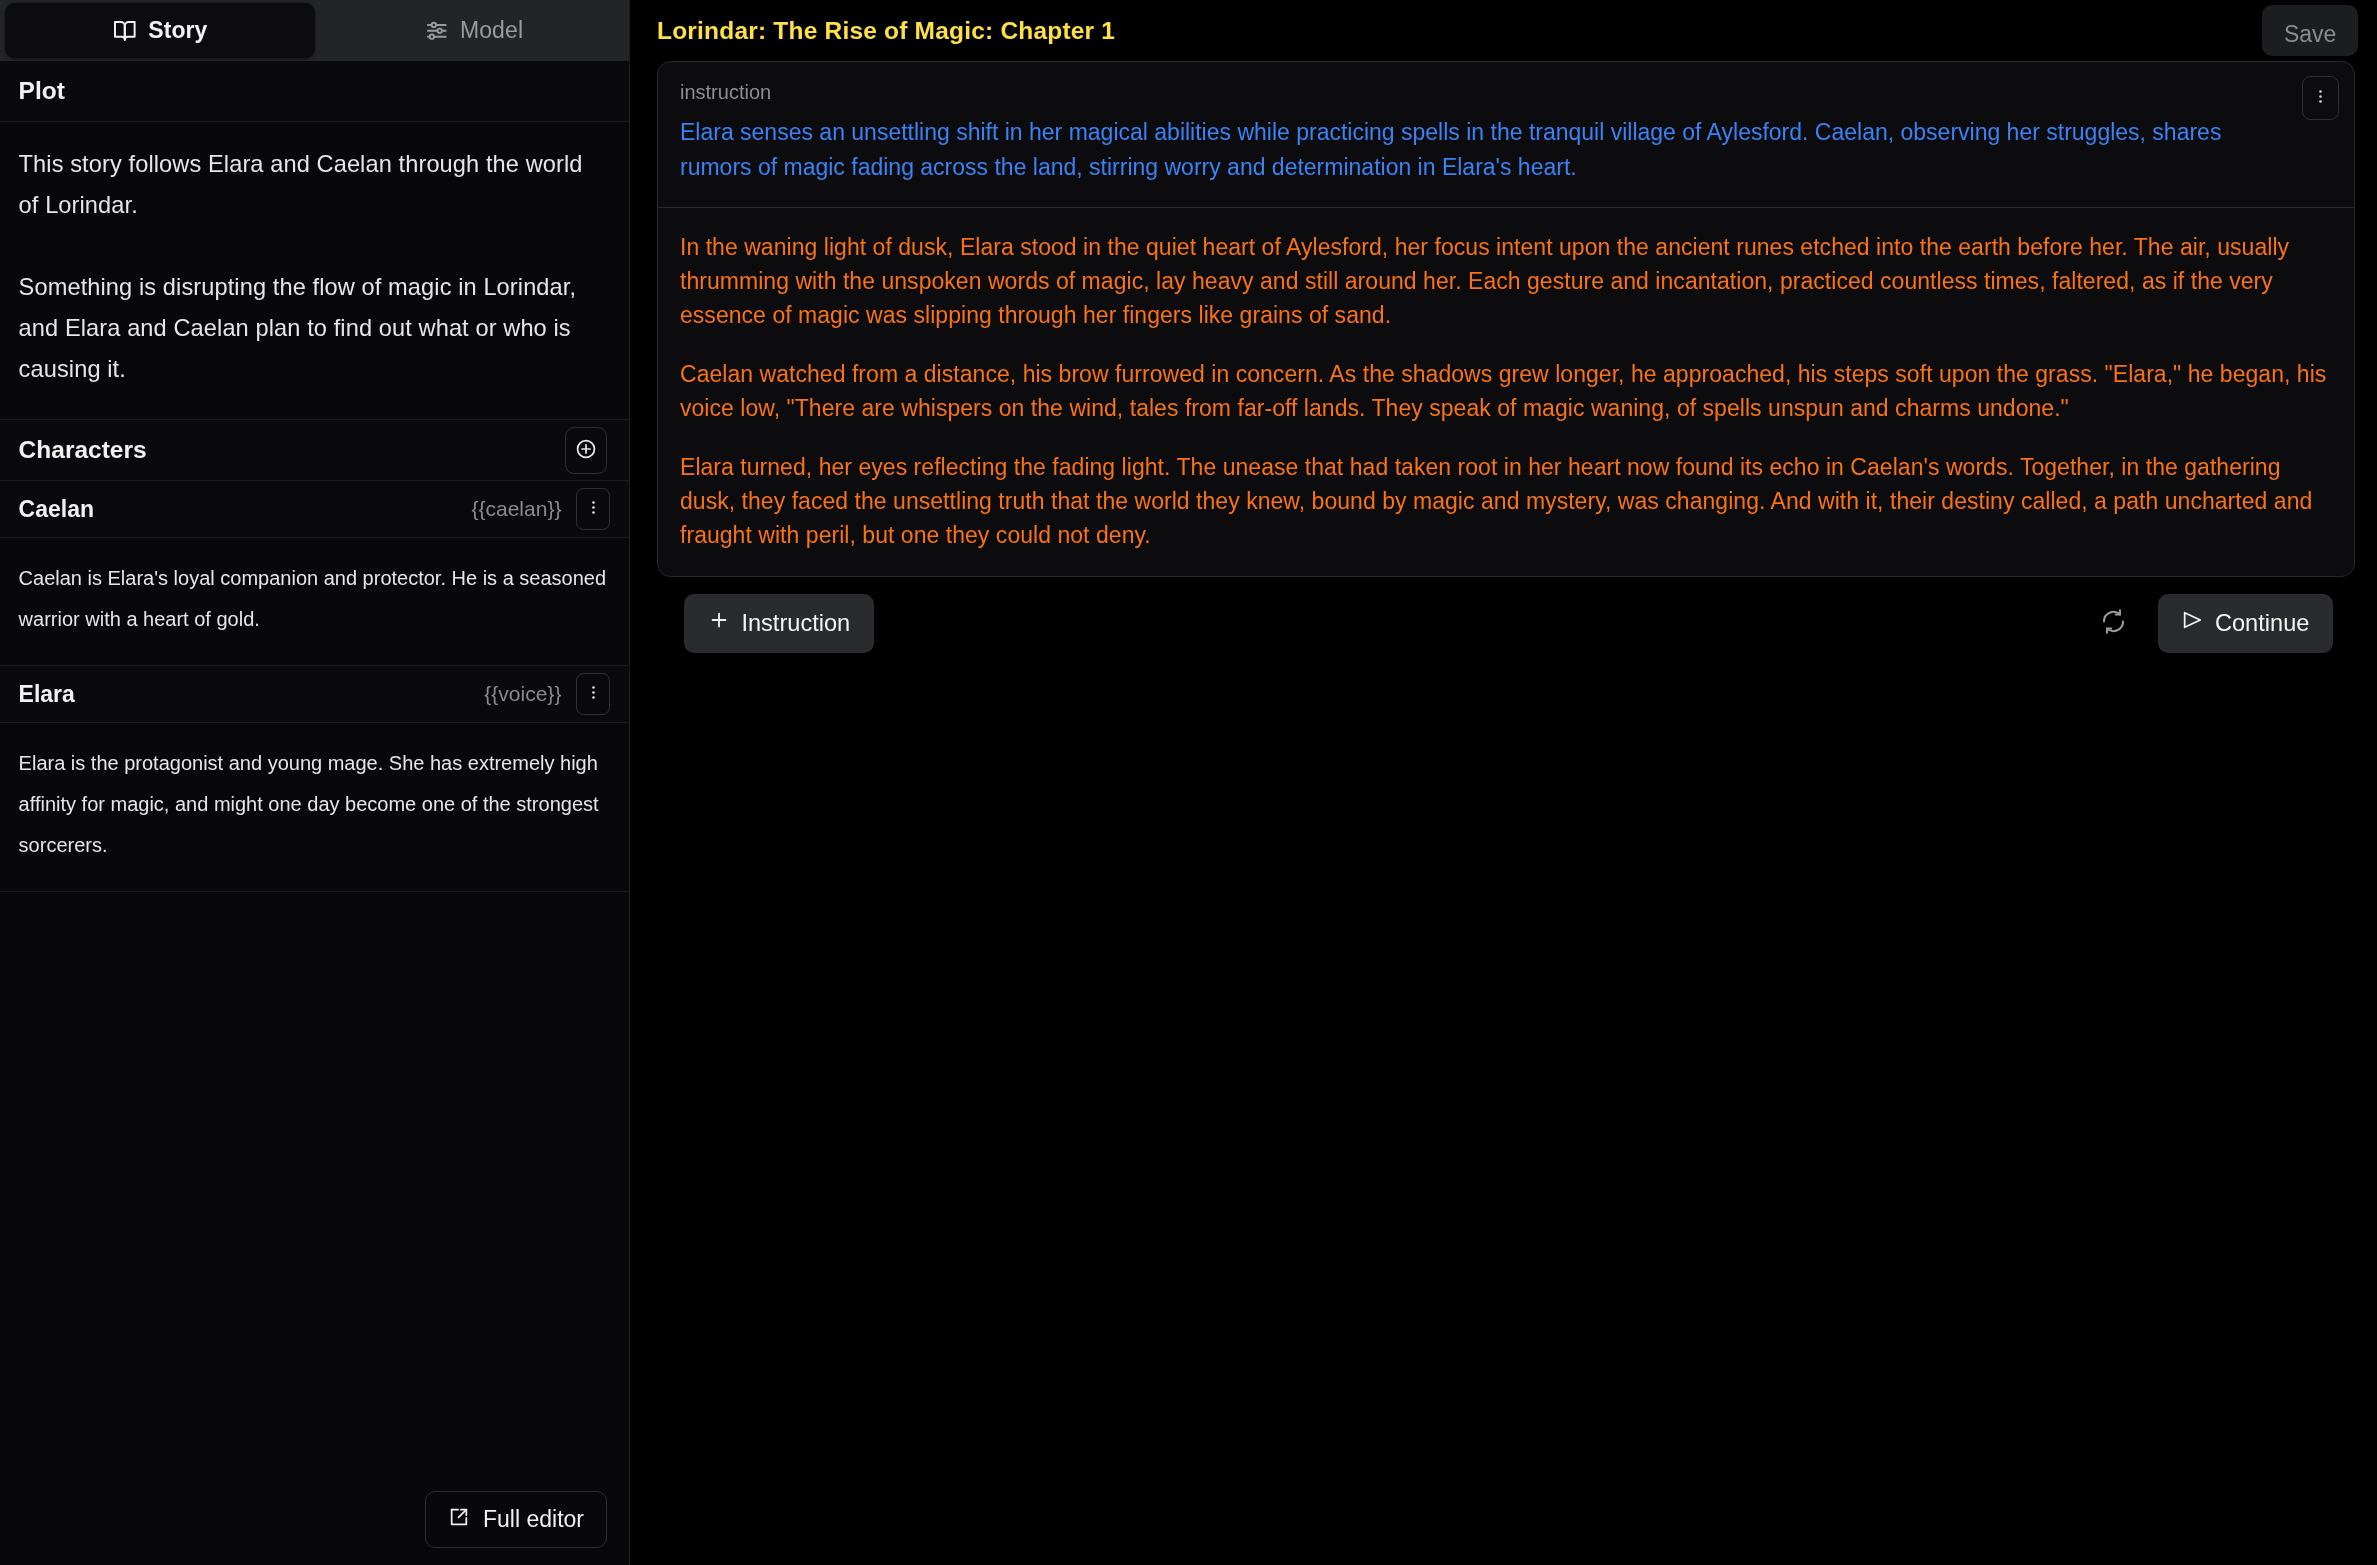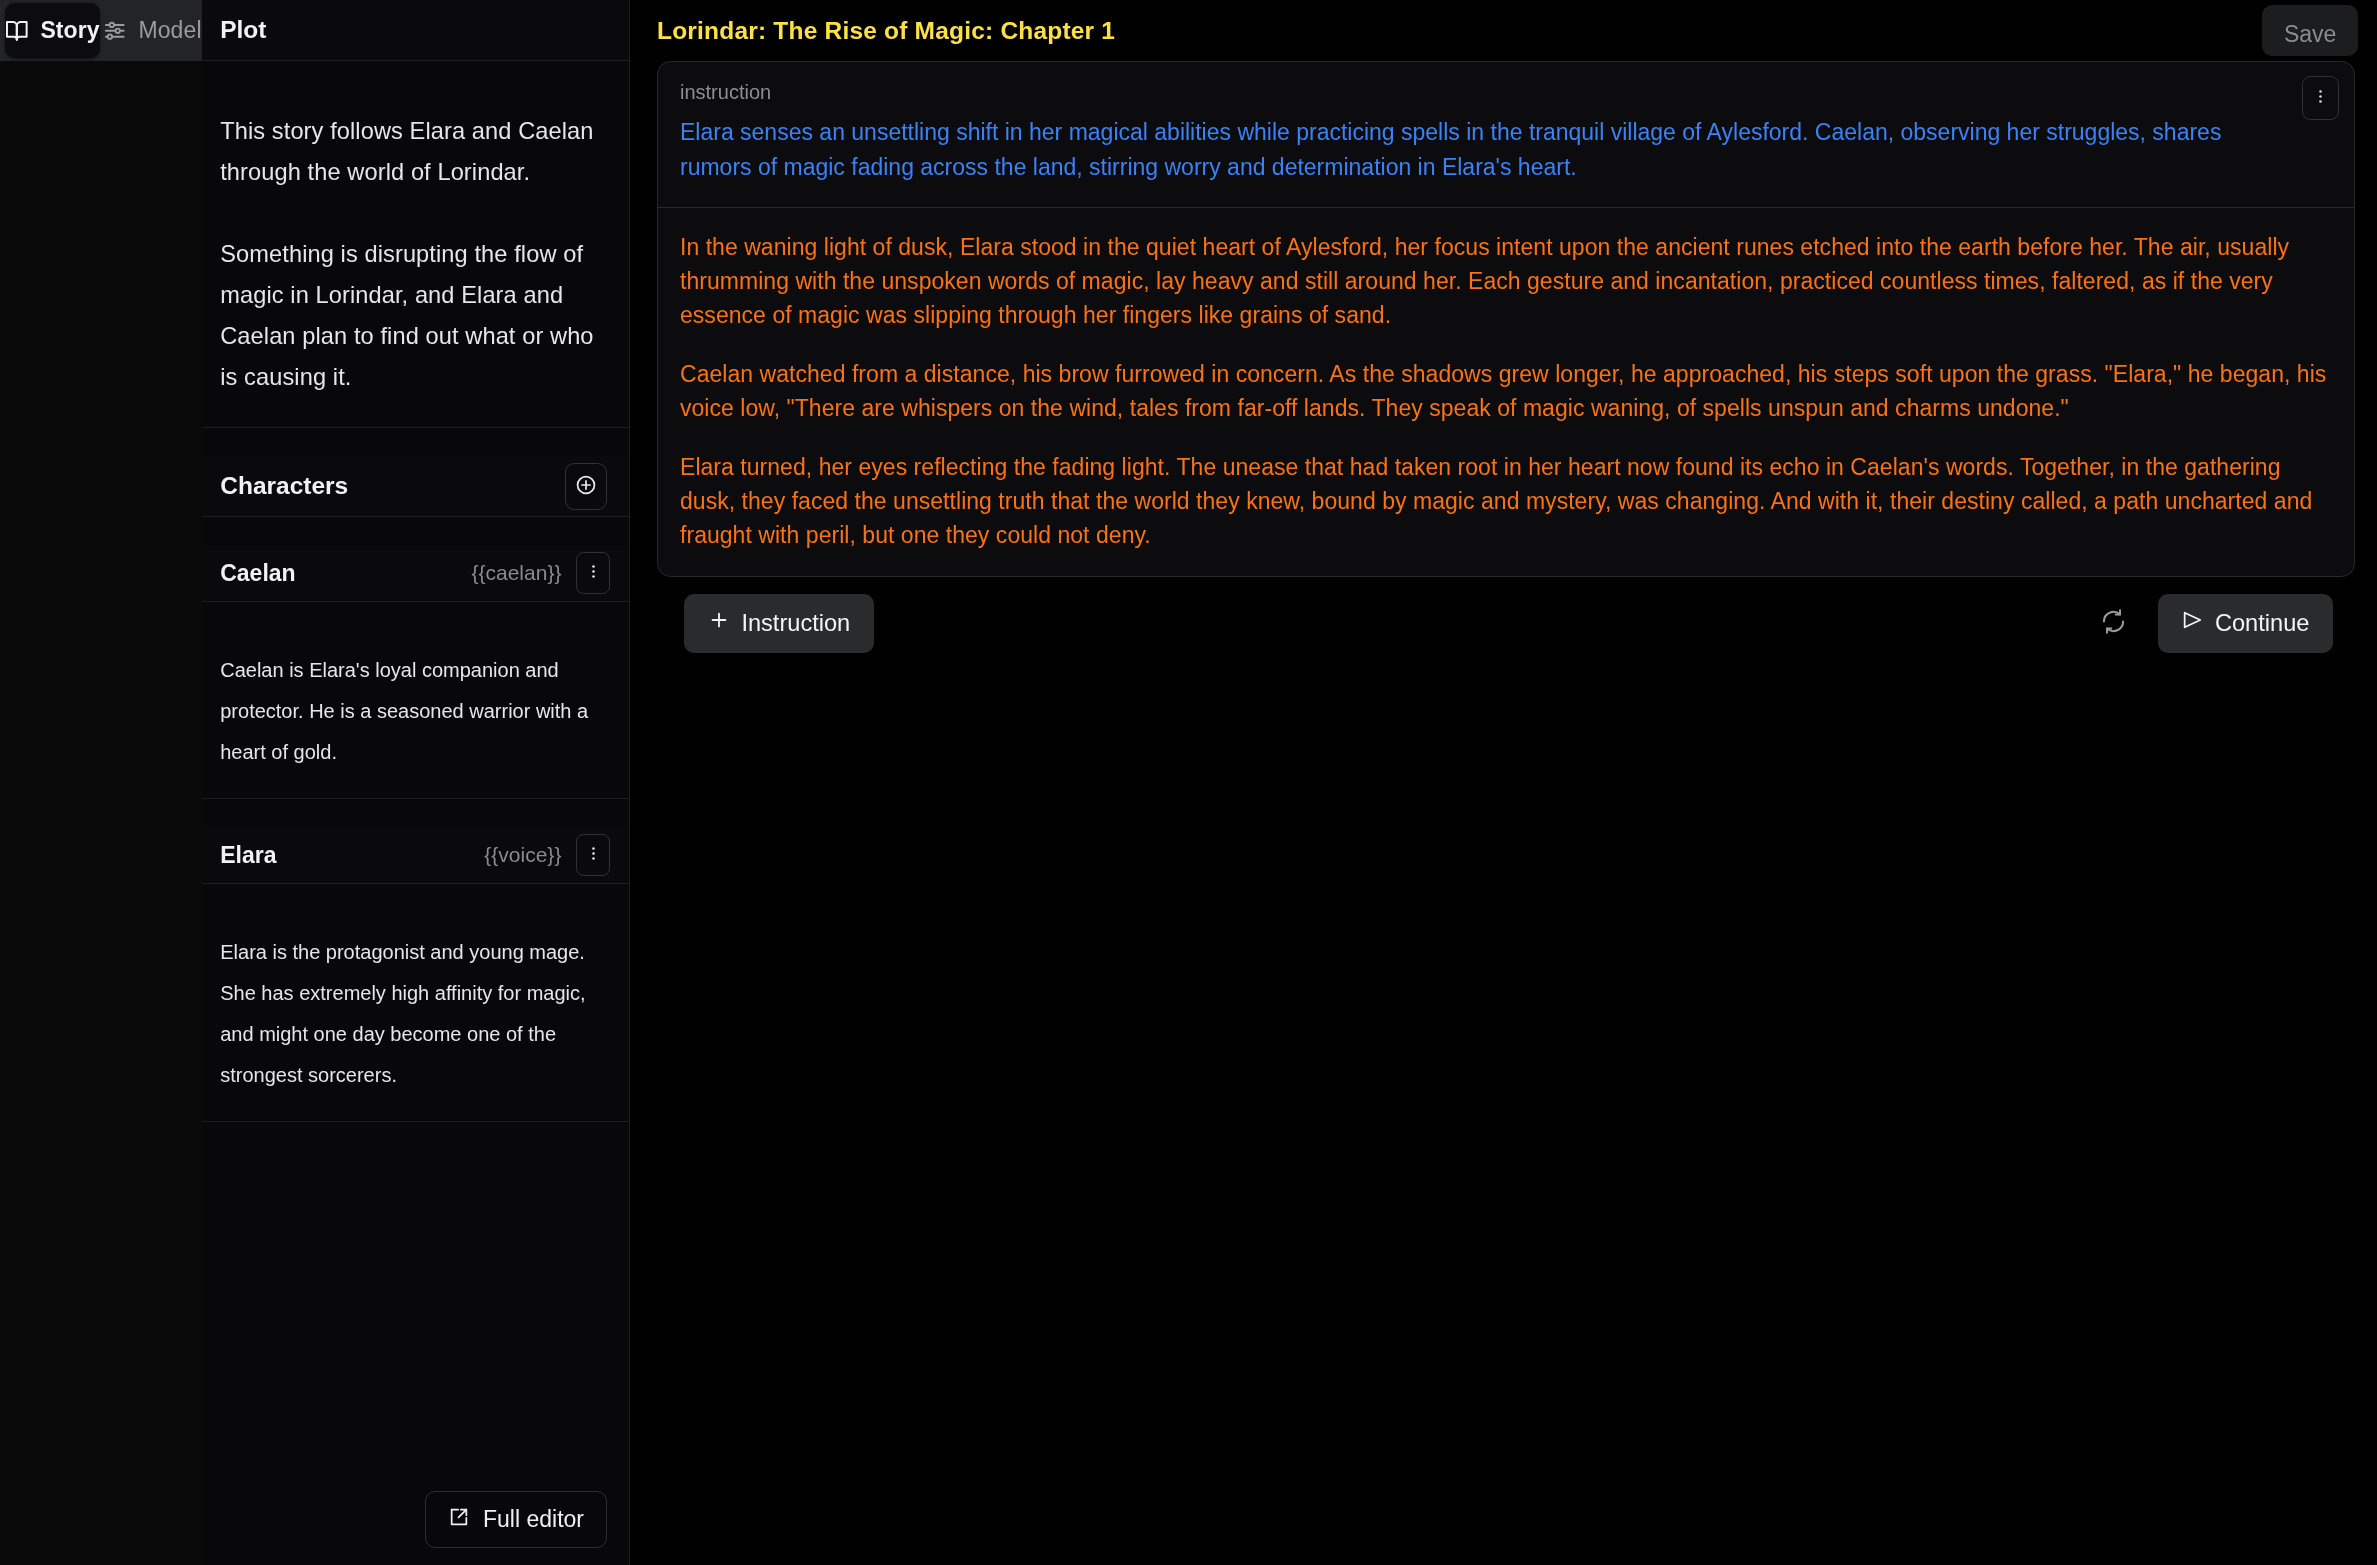--- a/index.html
+++ b/index.html
@@ -16,21 +16,21 @@
     background: #000000;
   }
 
   
   .sidebar {
     width: 630px;
     min-width: 630px;
     height: 1565px;
     background: #0a0a0b;
     display: flex;
-    flex-direction: row;
+    flex-direction: column;
     border-right: 1.7px solid #1d1e20;
   }
   .tabbar {
     height: 61px;
     min-height: 61px;
     background: #232426;
     display: flex;
     align-items: stretch;
     padding: 0;
   }
@@ -55,21 +55,20 @@
     box-shadow: 0 0.8px 2.5px rgba(0,0,0,.6);
   }
   .tab .ico { display: flex; align-items: center; }
 
   .sb-scroll {
     flex: 1;
     display: flex;
     flex-direction: column;
     overflow: hidden;
     background: #08080a;
-    gap: 28px;
   }
   .sec-head {
     height: 61px;
     min-height: 61px;
     display: flex;
     align-items: center;
     justify-content: space-between;
     padding: 0 22px 0 18.6px;
     border-bottom: 1.7px solid #1d1e20;
     background: #0a0a0c;

